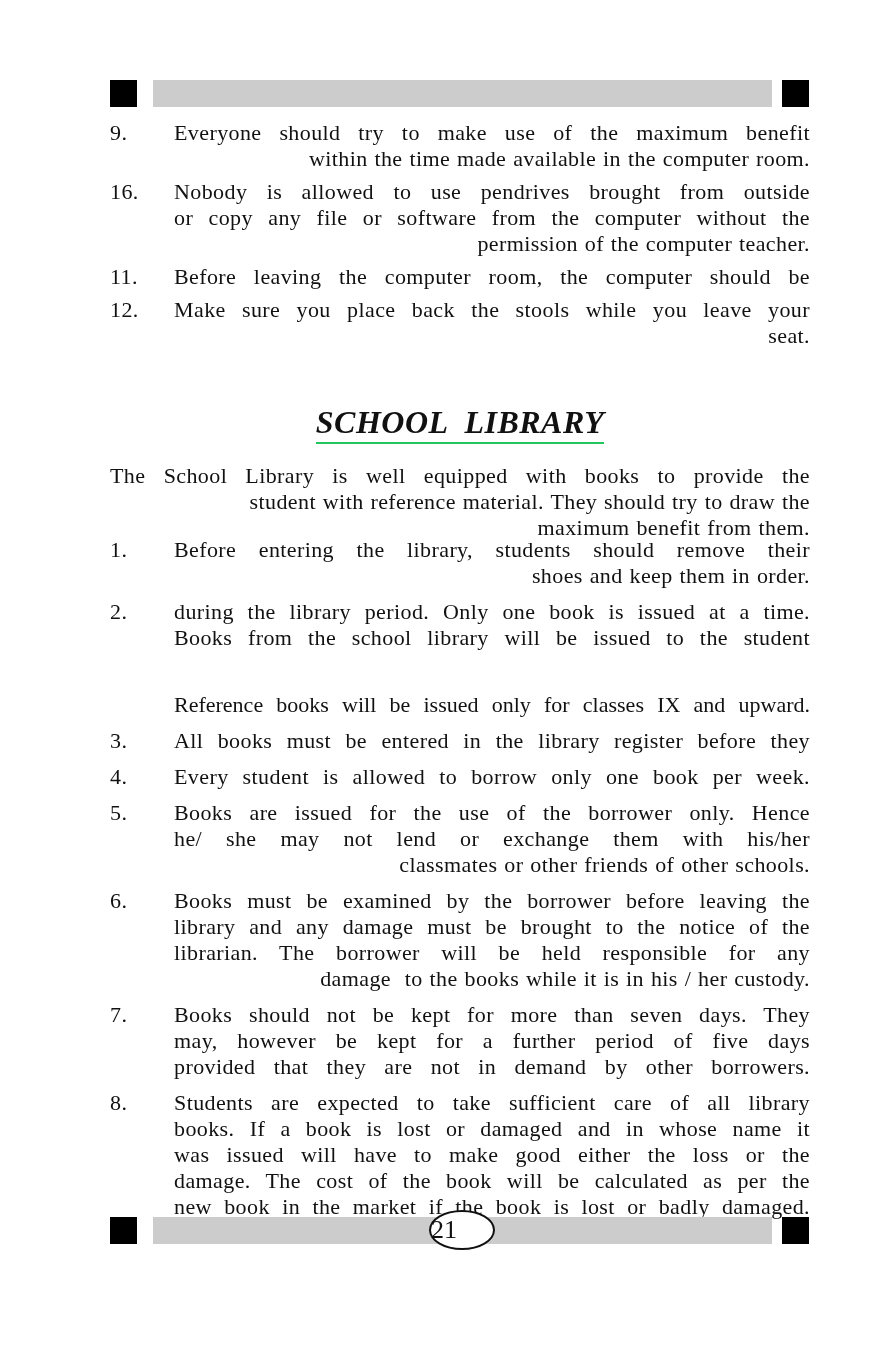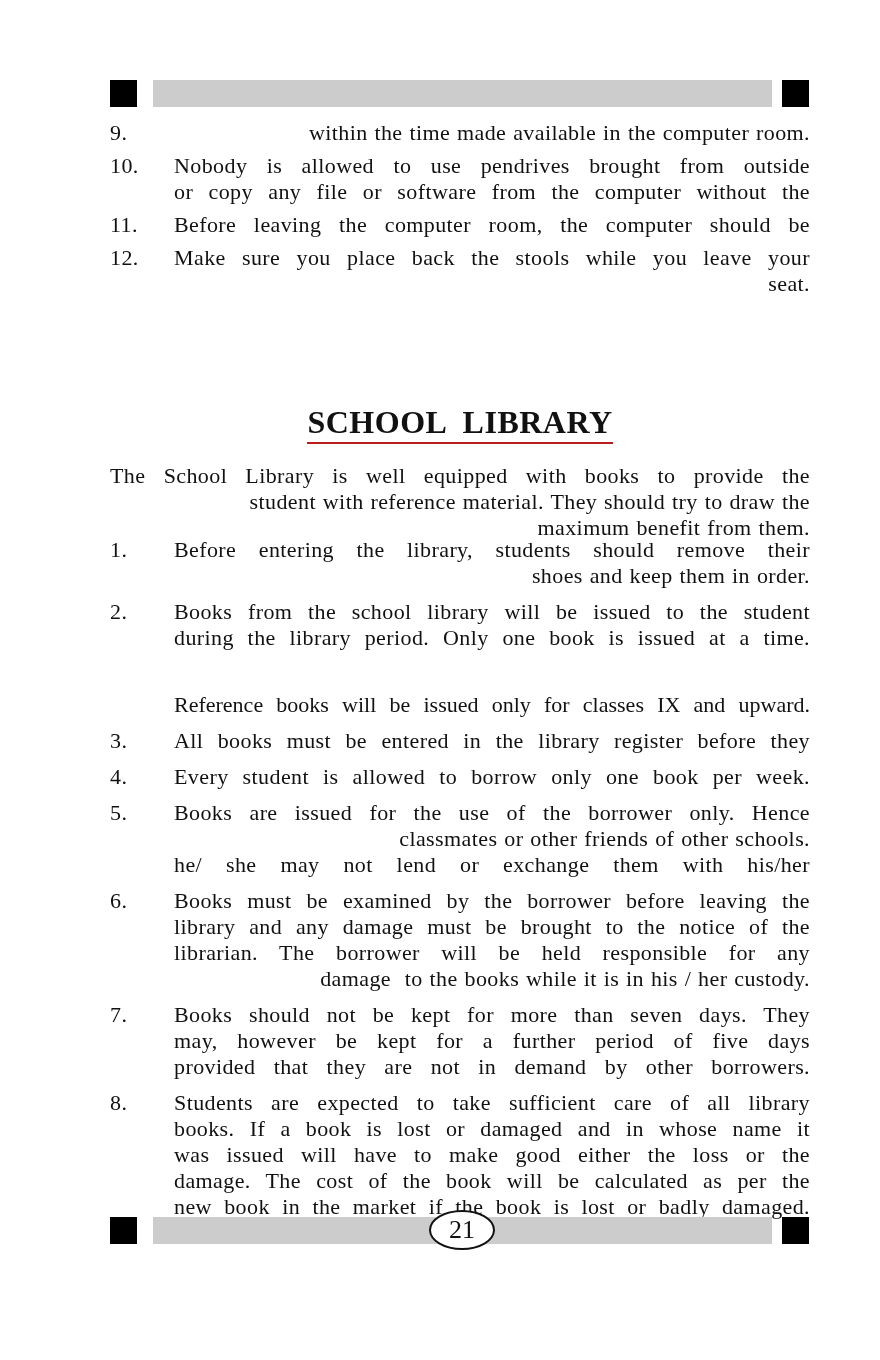--- a/index.html
+++ b/index.html
@@ -11,43 +11,45 @@
   .item { display: flex; }
   .item .num { width: 64px; flex: 0 0 64px; white-space: nowrap; }
   .item .body { width: 636px; }
   .list.comp .item { margin-bottom: 7px; }
   .list.lib .item { margin-bottom: 10px; }
   .ln { display: block; height: 26px; }
   .ln.j { text-align: justify; text-align-last: justify; white-space: nowrap; }
   .ln.l { text-align: right; white-space: pre; }
   .ln.tight { letter-spacing: 0px; word-spacing: 0px; margin-top: 41px; }
   .title-wrap { position: absolute; left: 110px; width: 700px; top: 406px; text-align: center; }
-  .title { display: inline-block; font-family: "Liberation Serif", serif; font-weight: bold; font-size: 32px; line-height: 32px; letter-spacing: 0.5px; color: #111111; white-space: pre; padding-bottom: 4px; border-bottom: 2px solid #b91c1c; }
+  .title { display: inline-block; font-family: "Liberation Serif", serif; font-weight: bold; font-size: 32px; line-height: 32px; letter-spacing: 0.5px; color: #111111; white-space: pre; padding-bottom: 4px; border-bottom: 2px solid #22c55e; font-style: italic; }
   .intro { position: absolute; left: 110px; width: 700px; top: 463px; }
-  .pagenum { position: absolute; left: 429px; top: 1210px; width: 62px; height: 36px; border: 2px solid #111111; border-radius: 50%; background: #ffffff; text-align: center; font-family: "Liberation Serif", serif; font-size: 26px; line-height: 36px; color: #111111; }
+  .pagenum { position: absolute; left: 429px; top: 1210px; width: 62px; height: 36px; border: 2px solid #111111; border-radius: 50%; background: #ffffff; font-family: "Liberation Serif", serif; font-size: 26px; line-height: 36px; color: #111111; }
 </style>
 </head>
 <body>
 
 <div class="sq" style="left:110px; top:80px;"></div>
 <div class="gbar" style="left:153px; top:80px; width:619px;"></div>
 <div class="sq" style="left:782px; top:80px;"></div>
 
 <div class="list comp txt" style="top:120px;">
   <div class="item">
     <span class="num">9.</span>
     <div class="body">
+      <span class="ln j">Everyone should try to make use of the maximum benefit</span>
       <span class="ln l">within the time made available in the computer room.</span>
     </div>
   </div>
   <div class="item">
-    <span class="num">10.</span>
+    <span class="num">16.</span>
     <div class="body">
       <span class="ln j">Nobody is allowed to use pendrives brought from outside</span>
       <span class="ln j">or copy any file or software from the computer without the</span>
+      <span class="ln l">permission of the computer teacher.</span>
     </div>
   </div>
   <div class="item">
     <span class="num">11.</span>
     <div class="body">
       <span class="ln j">Before leaving the computer room, the computer should be</span>
     </div>
   </div>
   <div class="item">
     <span class="num">12.</span>
@@ -72,43 +74,43 @@
   <div class="item">
     <span class="num">1.</span>
     <div class="body">
       <span class="ln j">Before entering the library, students should remove their</span>
       <span class="ln l">shoes and keep them in order.</span>
     </div>
   </div>
   <div class="item">
     <span class="num">2.</span>
     <div class="body">
+      <span class="ln j">during the library period. Only one book is issued at a time.</span>
       <span class="ln j">Books from the school library will be issued to the student</span>
-      <span class="ln j">during the library period. Only one book is issued at a time.</span>
       <span class="ln j tight">Reference books will be issued only for classes IX and upward.</span>
     </div>
   </div>
   <div class="item">
     <span class="num">3.</span>
     <div class="body">
       <span class="ln j">All books must be entered in the library register before they</span>
     </div>
   </div>
   <div class="item">
     <span class="num">4.</span>
     <div class="body">
       <span class="ln j">Every student is allowed to borrow only one book per week.</span>
     </div>
   </div>
   <div class="item">
     <span class="num">5.</span>
     <div class="body">
       <span class="ln j">Books are issued for the use of the borrower only. Hence</span>
+      <span class="ln j">he/ she may not lend or exchange them with his/her</span>
       <span class="ln l">classmates or other friends of other schools.</span>
-      <span class="ln j">he/ she may not lend or exchange them with his/her</span>
     </div>
   </div>
   <div class="item">
     <span class="num">6.</span>
     <div class="body">
       <span class="ln j">Books must be examined by the borrower before leaving the</span>
       <span class="ln j">library and any damage must be brought to the notice of the</span>
       <span class="ln j">librarian. The borrower will be held responsible for any</span>
       <span class="ln l">damage  to the books while it is in his / her custody.</span>
     </div>

